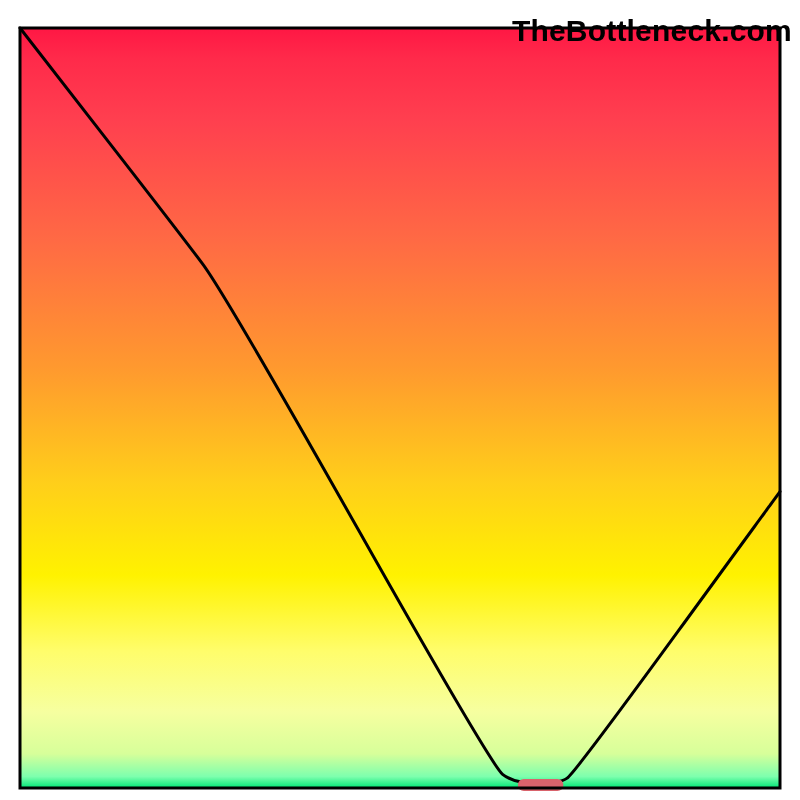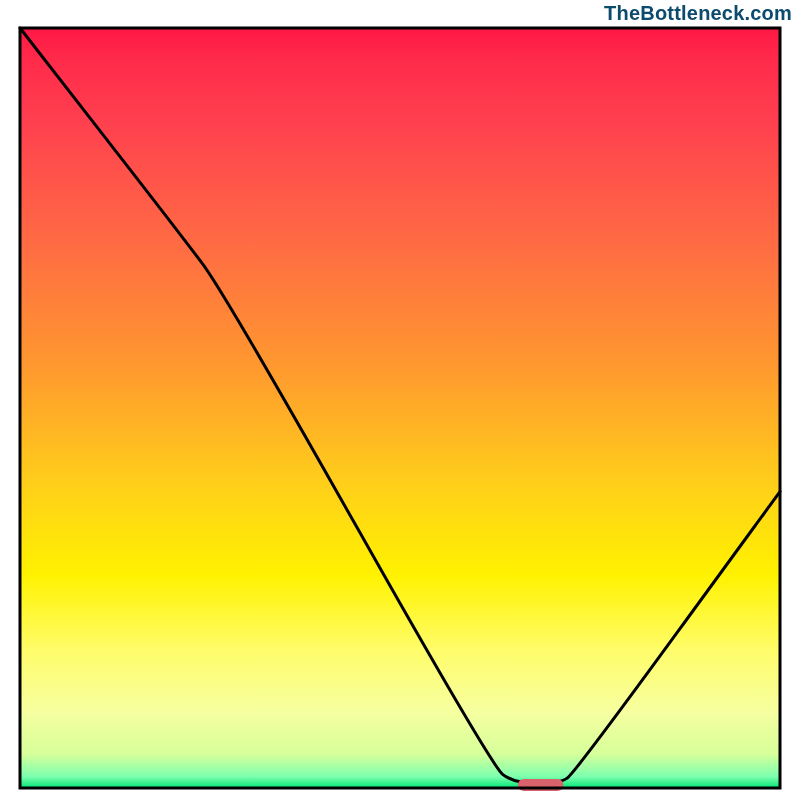--- a/index.html
+++ b/index.html
@@ -10,26 +10,26 @@
     overflow: hidden;
     background: #fff;
   }
   .stage {
     position: relative;
     width: 800px;
     height: 800px;
   }
   .watermark {
     position: absolute;
-    top: 2px;
+    top: 14px;
     right: 8px;
     font-family: Arial, Helvetica, sans-serif;
-    font-size: 20px;
+    font-size: 30px;
     font-weight: 600;
-    color: #0c4a6e;
+    color: #000000;
     letter-spacing: 0.2px;
   }
   svg {
     display: block;
   }
 </style>
 </head>
 <body>
 
 <div class="stage">

